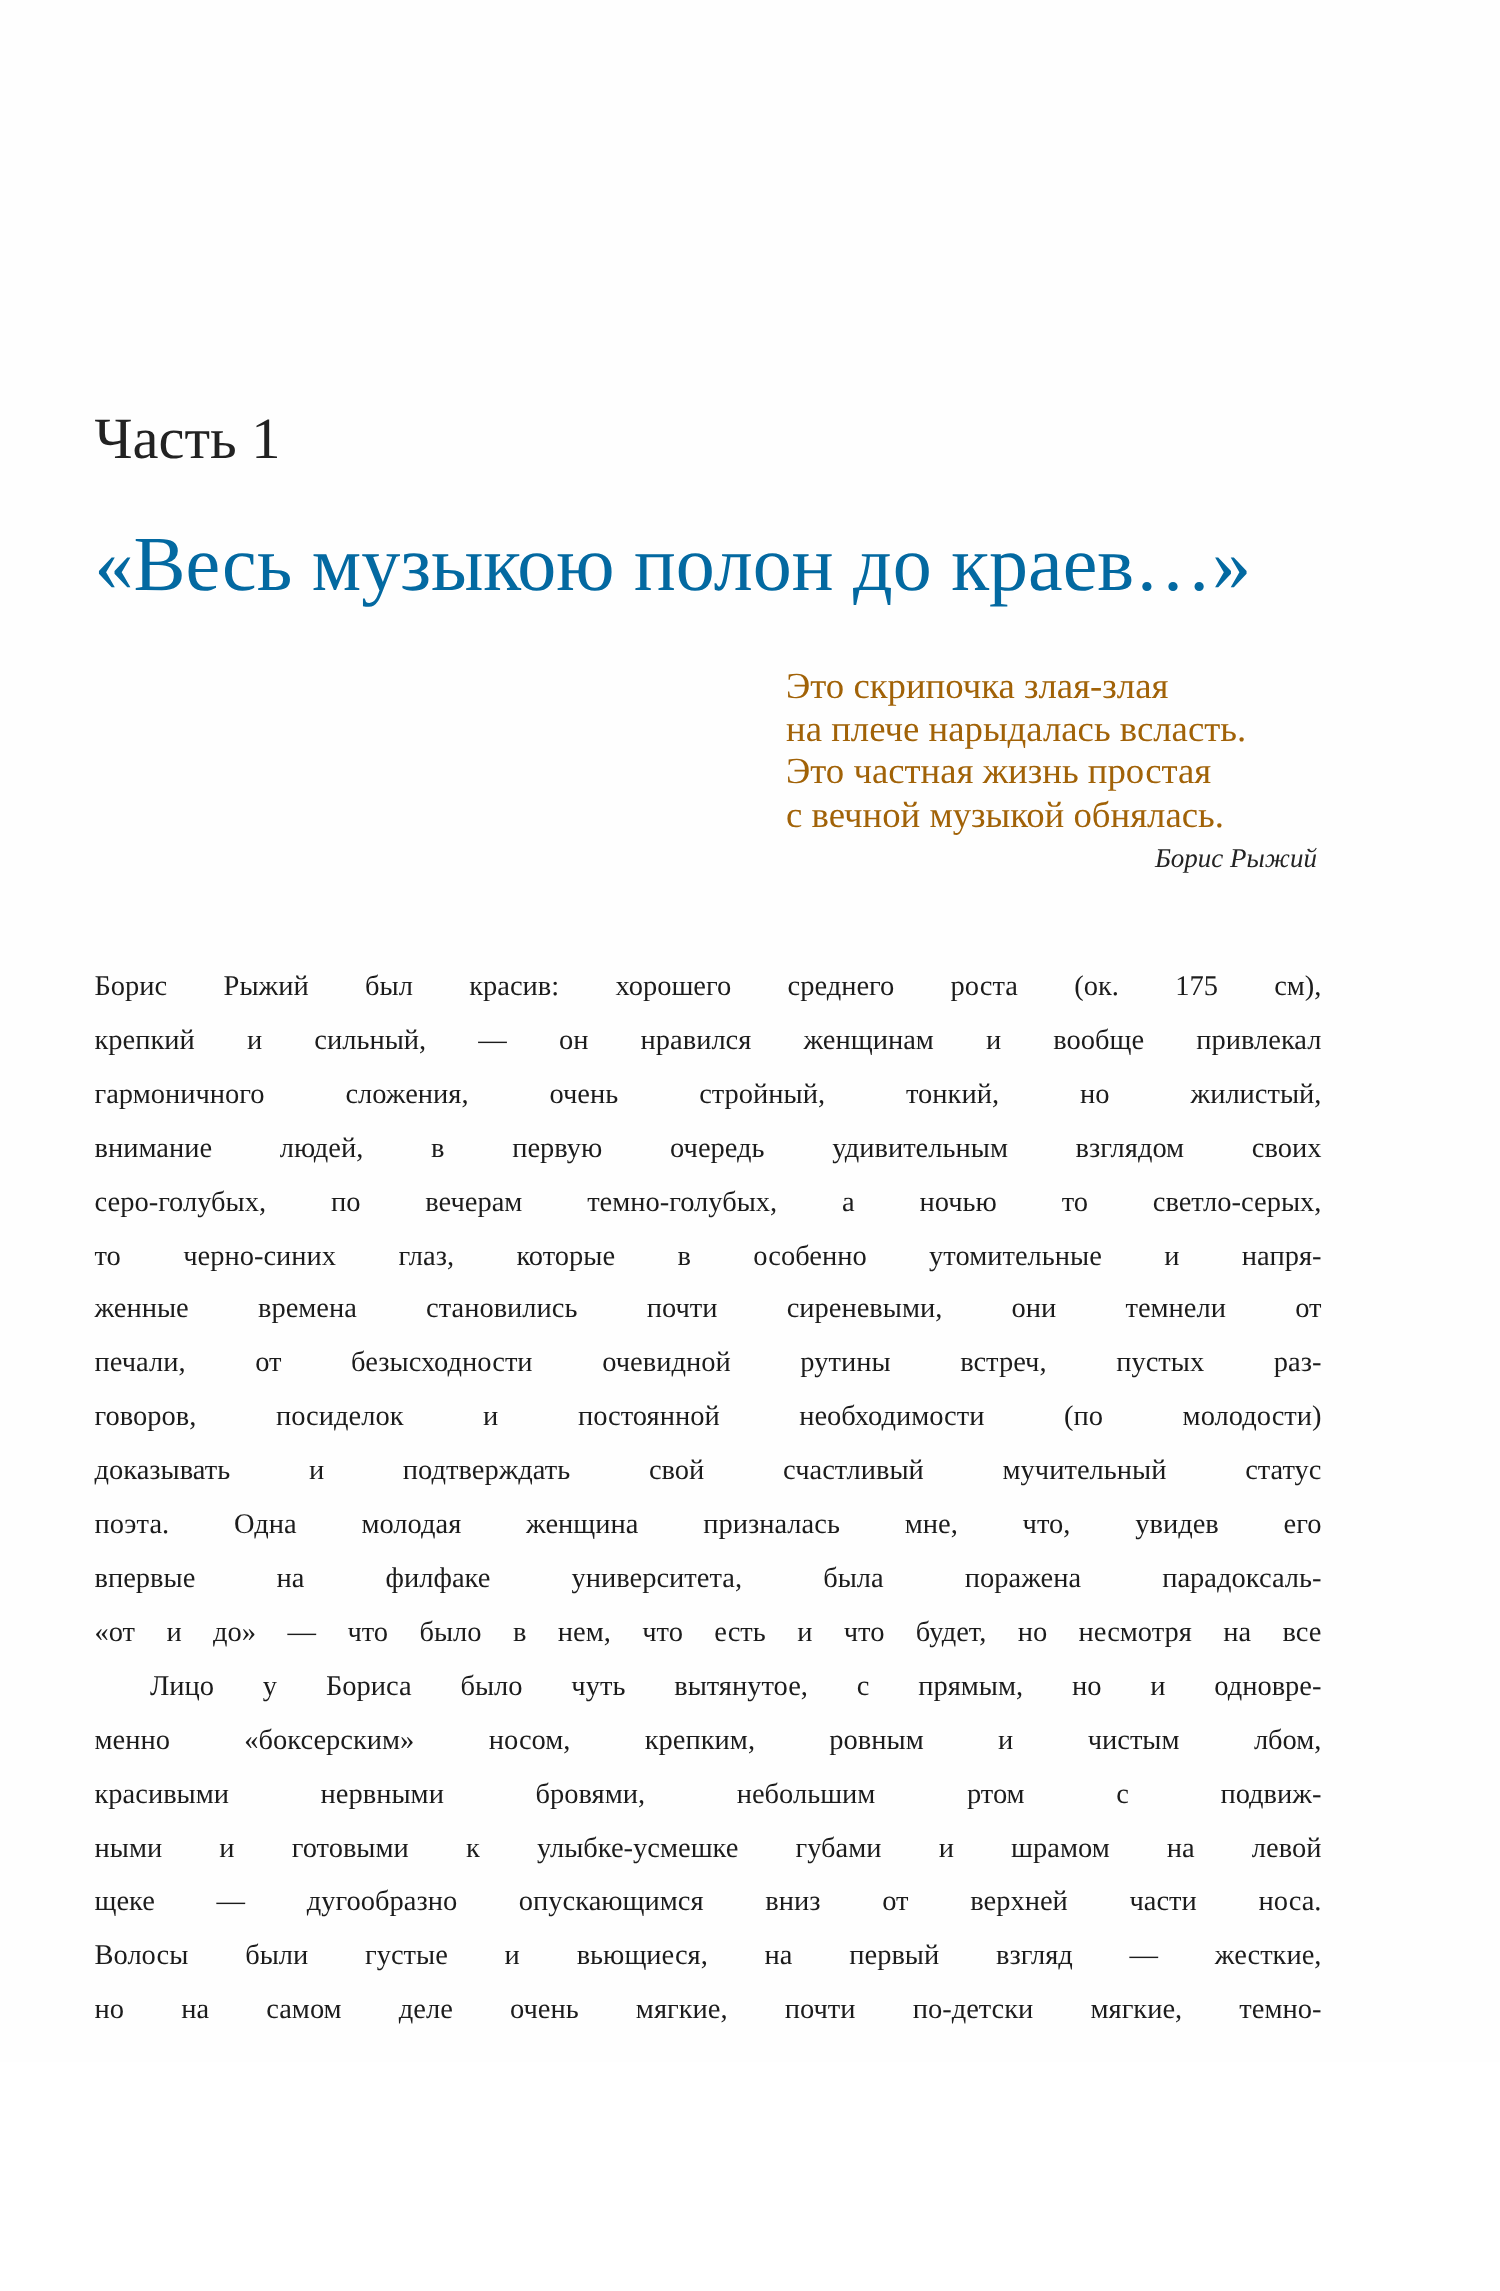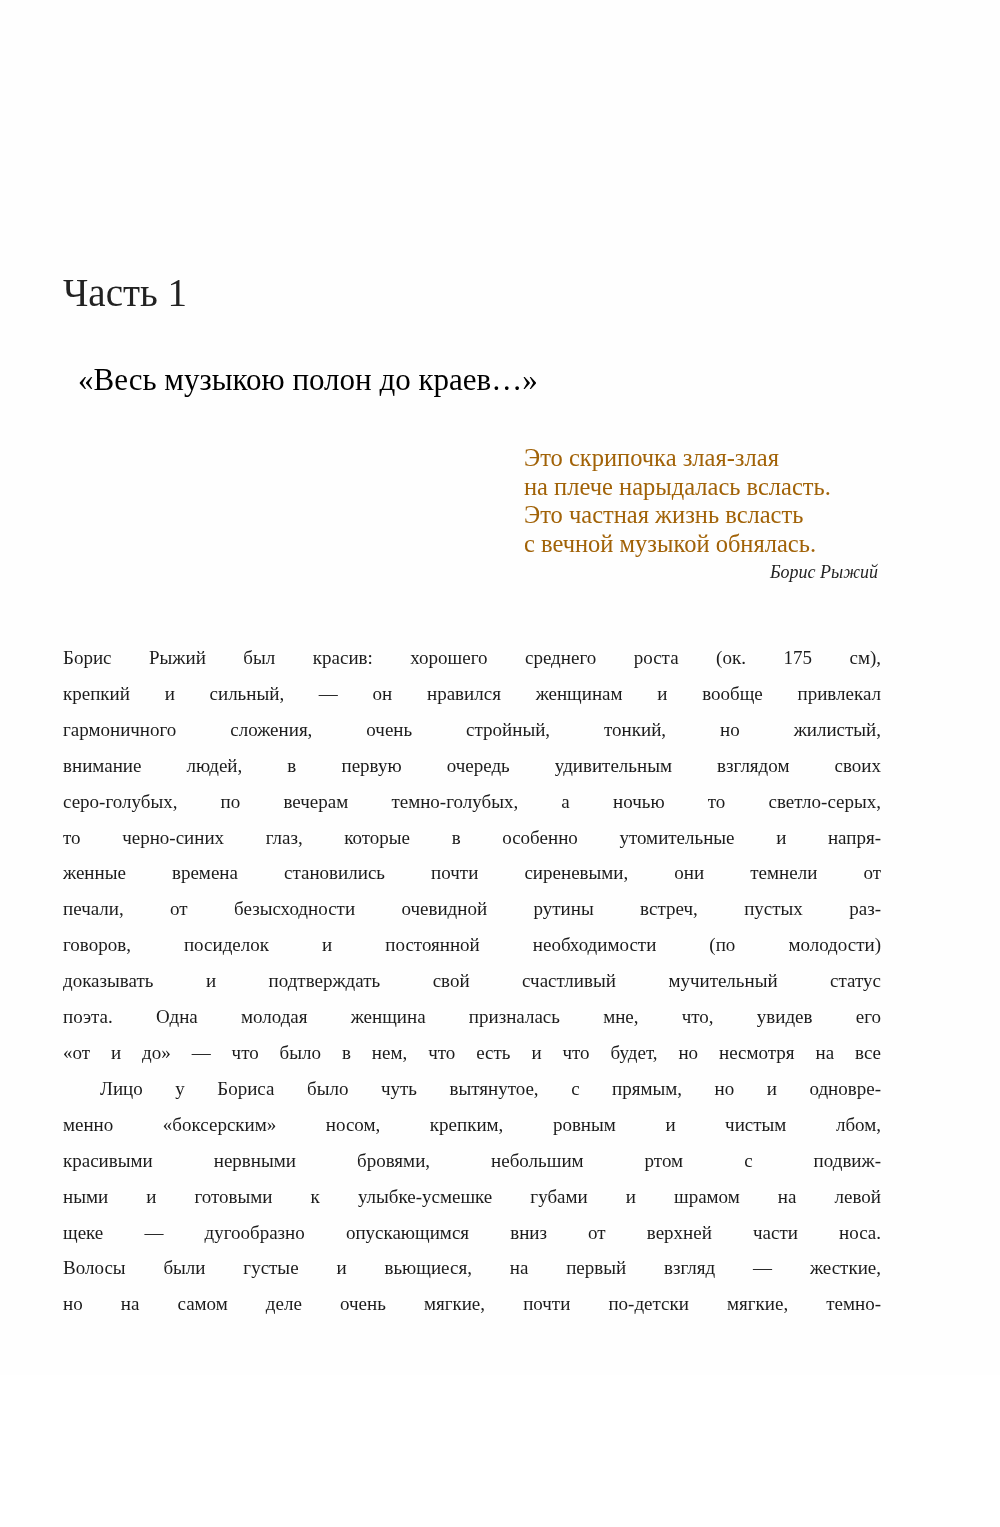--- a/index.html
+++ b/index.html
@@ -23,25 +23,25 @@
     margin: 0;
     font-size: 39px;
     font-weight: normal;
     line-height: 1.1;
     color: #222222;
   }
   .chapter-title {
     position: absolute;
     left: 63px;
     top: 347px;
-    margin: 15px;
-    font-size: 31px;
+    margin: 0;
+    font-size: 52px;
     font-weight: normal;
     line-height: 1.15;
-    color: #000000;
+    color: #0369a1;
     white-space: nowrap;
   }
   .epigraph {
     position: absolute;
     left: 524px;
     top: 444px;
     font-size: 24.5px;
     line-height: 28.5px;
     color: #a16207;
   }
@@ -84,39 +84,40 @@
 
 <div class="page">
 
   <h2 class="part-label">Часть 1</h2>
 
   <h1 class="chapter-title">«Весь музыкою полон до краев…»</h1>
 
   <div class="epigraph">
       <div class="line">Это скрипочка злая-злая</div>
       <div class="line">на плече нарыдалась всласть.</div>
-      <div class="line">Это частная жизнь всласть</div>
+      <div class="line">Это частная жизнь простая</div>
       <div class="line">с вечной музыкой обнялась.</div>
     </div>
 
   <div class="epigraph-attribution">Борис Рыжий</div>
 
   <div class="body-text">
     <div class="paragraph">
         <div class="line">Борис Рыжий был красив: хорошего среднего роста (ок. 175 см),</div>
         <div class="line">крепкий и сильный, — он нравился женщинам и вообще привлекал</div>
         <div class="line">гармоничного сложения, очень стройный, тонкий, но жилистый,</div>
         <div class="line">внимание людей, в первую очередь удивительным взглядом своих</div>
         <div class="line">серо-голубых, по вечерам темно-голубых, а ночью то светло-серых,</div>
         <div class="line">то черно-синих глаз, которые в особенно утомительные и напря-</div>
         <div class="line">женные времена становились почти сиреневыми, они темнели от</div>
         <div class="line">печали, от безысходности очевидной рутины встреч, пустых раз-</div>
         <div class="line">говоров, посиделок и постоянной необходимости (по молодости)</div>
         <div class="line">доказывать и подтверждать свой счастливый мучительный статус</div>
         <div class="line">поэта. Одна молодая женщина призналась мне, что, увидев его</div>
+        <div class="line">впервые на филфаке университета, была поражена парадоксаль-</div>
         <div class="line">«от и до» — что было в нем, что есть и что будет, но несмотря на все</div>
       </div>
     <div class="paragraph indented">
         <div class="line">Лицо у Бориса было чуть вытянутое, с прямым, но и одновре-</div>
         <div class="line">менно «боксерским» носом, крепким, ровным и чистым лбом,</div>
         <div class="line">красивыми нервными бровями, небольшим ртом с подвиж-</div>
         <div class="line">ными и готовыми к улыбке-усмешке губами и шрамом на левой</div>
         <div class="line">щеке — дугообразно опускающимся вниз от верхней части носа.</div>
         <div class="line">Волосы были густые и вьющиеся, на первый взгляд — жесткие,</div>
         <div class="line">но на самом деле очень мягкие, почти по-детски мягкие, темно-</div>

